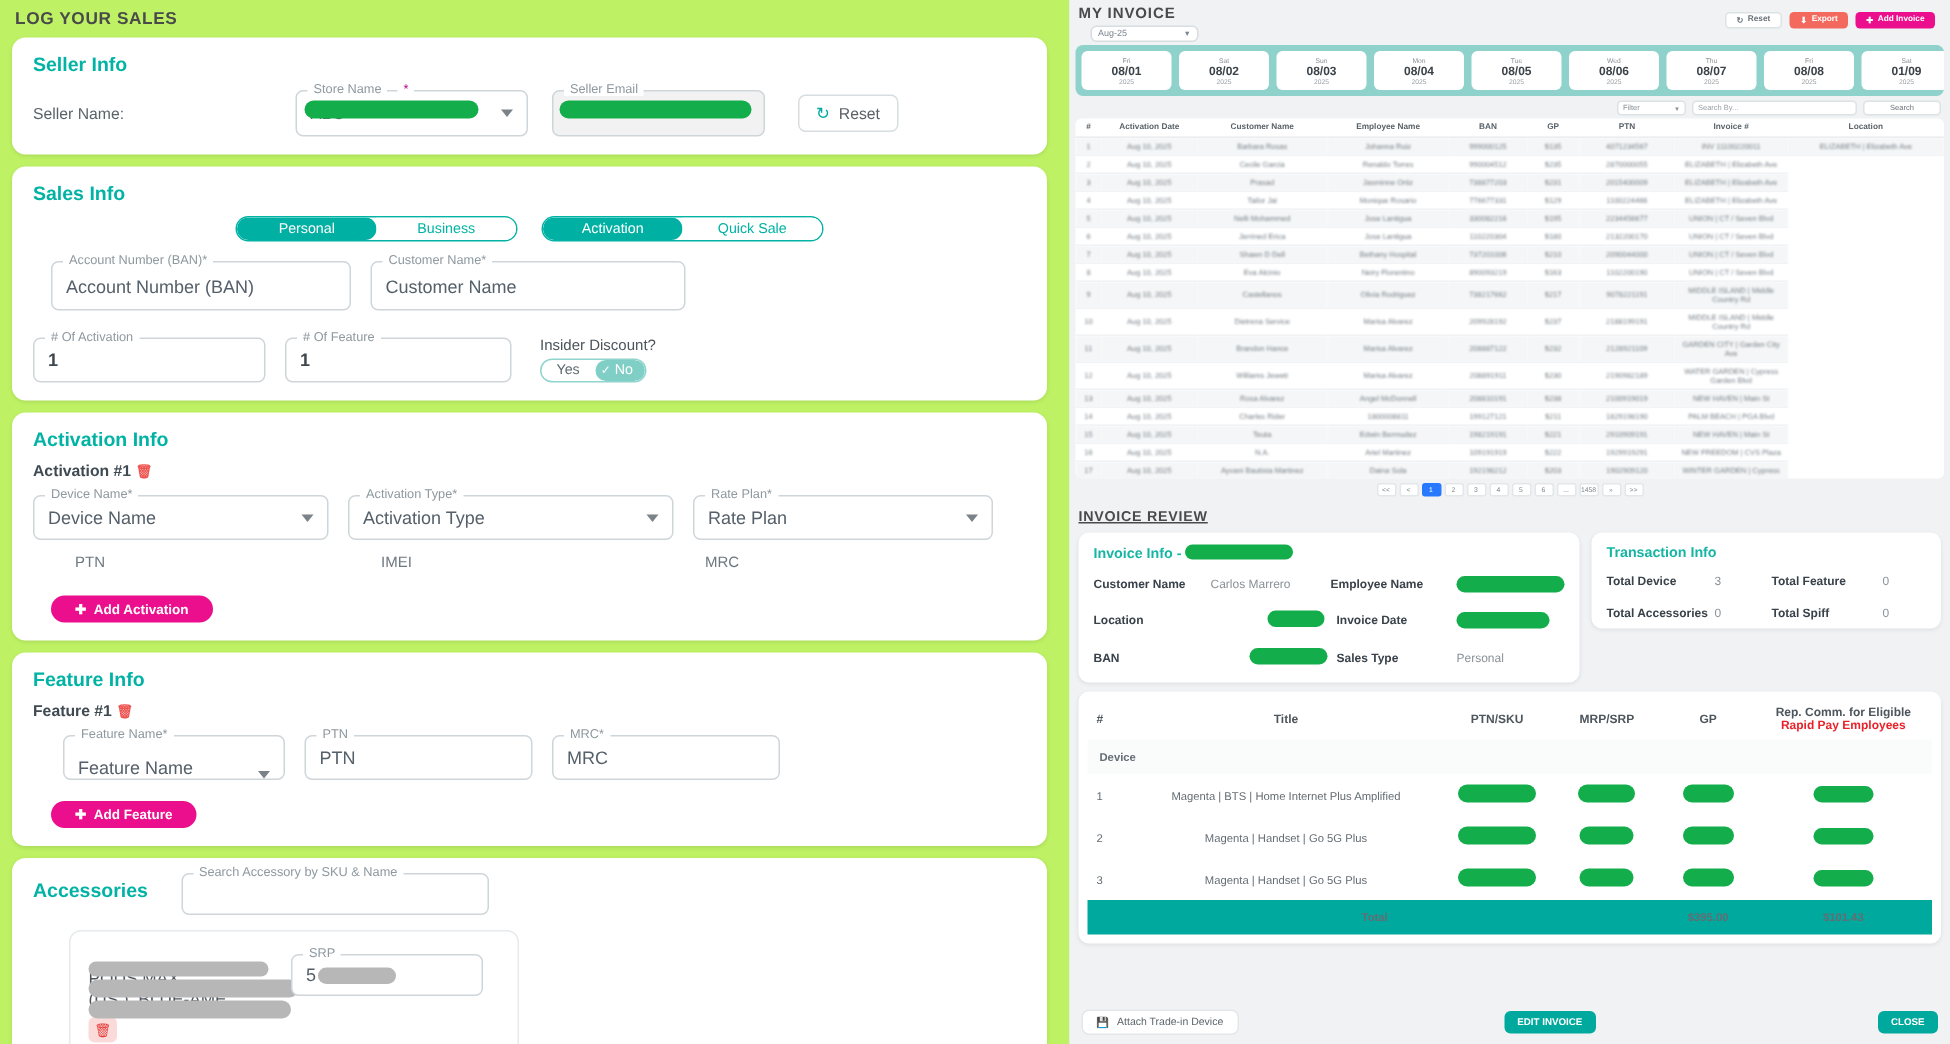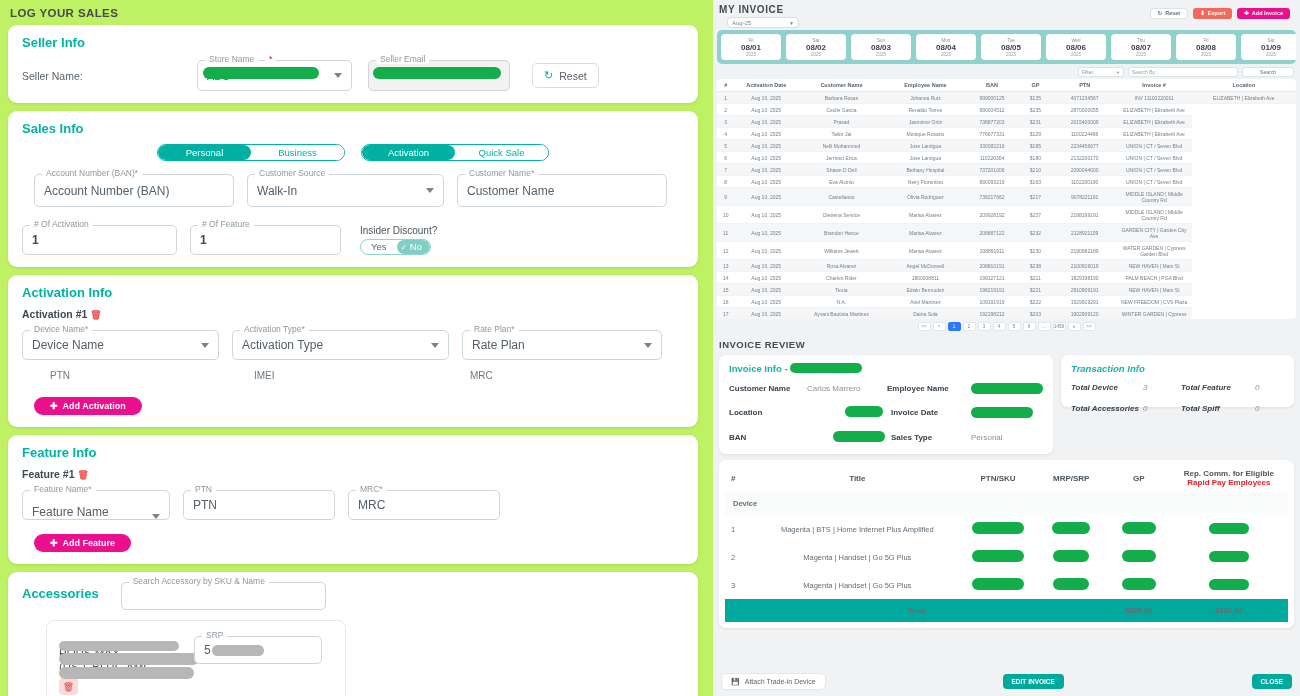--- a/index.html
+++ b/index.html
@@ -135,21 +135,21 @@
     border-bottom:1px solid #f0f2f4;
   }
   table.inv tr:nth-child(odd) td { background:#f4f6f7; }
   td.cust { color:#12b2a3; }
 
   .pager { display:flex; justify-content:center; gap:2px; margin:3px 0 2px 0; }
   .pg { min-width:13px; height:9px; border:1px solid #e3e7ea; border-radius:2px; background:#fff;
         font-size:4.5px; color:#7b858c; display:flex;align-items:center;justify-content:center;cursor:pointer;}
   .pg.on { background:#2979ff; color:#fff; border-color:#2979ff; }
 
-  .rev-title { font-size:9.5px; font-weight:bold; letter-spacing:.5px; color:#4a4a4a; padding:6px 0 5px 6px; }
+  .rev-title { font-size:9.5px; font-weight:bold; letter-spacing:.5px; color:#4a4a4a; padding:6px 0 5px 6px;text-decoration:underline; }
   .rev-wrap { display:flex; gap:8px; padding:0 6px; }
   .rcard { background:#fff; border-radius:7px; box-shadow:0 1px 3px rgba(0,0,0,.08); padding:8px 10px; }
   .rcard h4 { margin:0 0 9px 0; color:#16b5a4; font-size:9.5px; }
   .kv { display:flex; align-items:center; margin-bottom:12px; font-size:8px; }
   .kv b { font-weight:bold; color:#39424a; }
   .kv .v { color:#8a9298; }
 
   table.dev { width:100%; border-collapse:collapse; }
   table.dev th { font-size:8px; color:#4d565d; font-weight:bold; padding:5px 2px; }
   table.dev td { font-size:7.5px; color:#646d74; padding:7px 2px; text-align:center; }
@@ -214,27 +214,20 @@
         </div>
       </div>
 
       <div class="colrow" style="margin-bottom:18px;padding-left:12px;">
         <div class="fld" style="width:200px;">
           <span class="lg">Account Number (BAN)*</span>
           <div class="box" style="height:33px;">
               <span>Account Number (BAN)</span>
             </div>
         </div>
-        <div class="fld" style="width:197px;">
-          <span class="lg">Customer Source</span>
-          <div class="box" style="height:33px;">
-            <span>Walk-In</span>
-            <span class="caret"></span>
-          </div>
-        </div>
         <div class="fld" style="width:210px;">
           <span class="lg">Customer Name*</span>
           <div class="box" style="height:33px;">
               <span>Customer Name</span>
             </div>
         </div>
       </div>
 
       <div class="colrow" style="align-items:flex-start;">
         <div class="fld" style="width:155px;">
@@ -298,21 +291,21 @@
         <span>Add Activation</span>
       </button>
     </div>
 
     <div class="card">
       <div class="sec-title">Feature Info</div>
       <div class="sub-head">
         <span>Feature #1</span>
         <span class="trash">🗑</span>
       </div>
-      <div class="colrow" style="margin-bottom:14px;">
+      <div class="colrow" style="margin-bottom:14px;margin-left:20px;">
         <div class="fld" style="width:148px;">
           <span class="lg">Feature Name*</span>
           <div class="box" style="height:30px;align-items:flex-end;">
             <span>Feature Name</span>
             <span class="caret"></span>
           </div>
         </div>
         <div class="fld" style="width:152px;">
           <span class="lg">PTN</span>
           <div class="box" style="height:30px;">
@@ -694,21 +687,21 @@
           <span class="redacted-green" style="width:62px;height:11px;"></span>
         </div>
         <div class="kv" style="margin-bottom:2px;">
           <b style="width:78px;">BAN</b>
           <span style="width:80px;text-align:right;padding-right:2px;"><span class="redacted-green" style="width:52px;height:11px;"></span></span>
           <b style="width:84px;padding-left:4px;">Sales Type</b>
           <span class="v">Personal</span>
         </div>
       </div>
 
-      <div class="rcard" style="flex:1;height:52px;font-style:italic;">
+      <div class="rcard" style="flex:1;height:64px;">
         <h4>Transaction Info</h4>
         <div class="kv">
           <b style="width:72px;">Total Device</b>
           <span class="v" style="width:38px;">3</span>
           <b style="width:74px;">Total Feature</b>
           <span class="v">0</span>
         </div>
         <div class="kv" style="margin-bottom:0;">
           <b style="width:72px;">Total Accessories</b>
           <span class="v" style="width:38px;">0</span>

